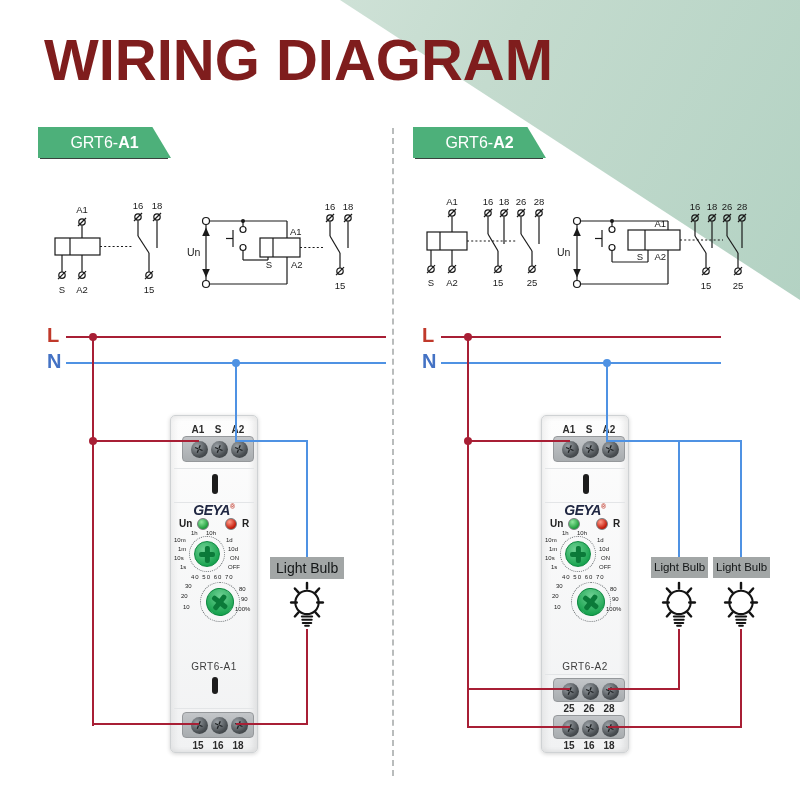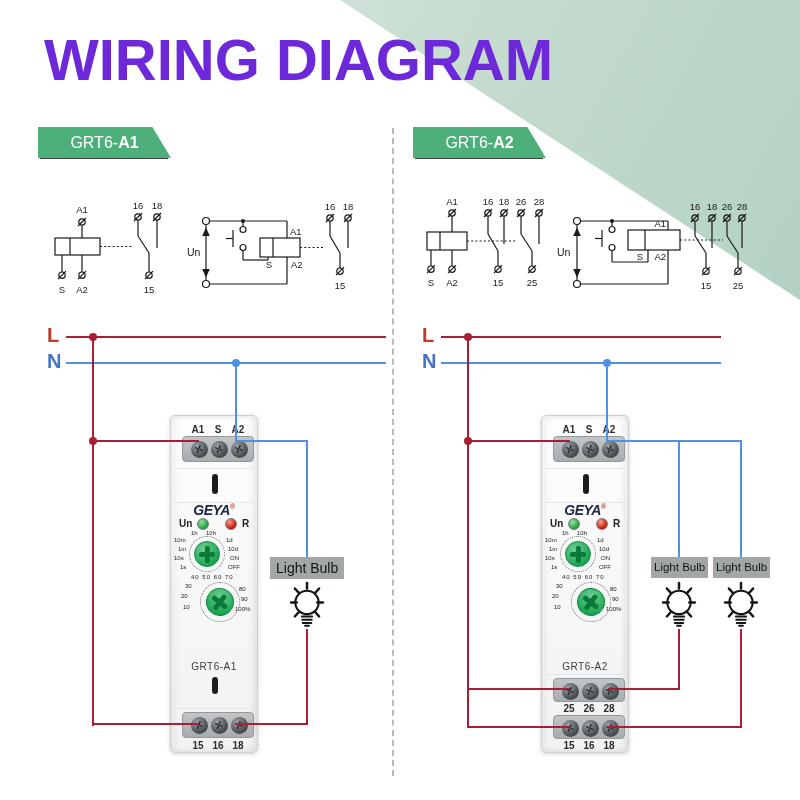--- a/index.html
+++ b/index.html
@@ -5,21 +5,21 @@
   * { margin:0; padding:0; box-sizing:border-box; }
   body { font-family:"Liberation Sans", sans-serif; background:#fff; }
   .page { position:relative; width:800px; height:800px; background:#ffffff; overflow:hidden; }
 
   
   .wedge { position:absolute; top:0; left:0; width:800px; height:310px;
     background:linear-gradient(118deg,#dbe9e1 10%,#c4dbce 55%,#b3d2c3 100%);
     clip-path:polygon(340px 0, 800px 0, 800px 300px); }
 
   .title { position:absolute; left:44px; top:26px; font-size:58px; font-weight:900;
-    letter-spacing:0px; color:#6d28d9; white-space:nowrap;text-align:right; }
+    letter-spacing:0px; color:#7f1d1d; white-space:nowrap;text-align:right; }
 
   .badge { position:absolute; width:133px; height:31px; background:#4db07a; color:#fff;
     font-size:16px; line-height:31px; text-align:center;
     clip-path:polygon(0 0, 86% 0, 100% 100%, 0 100%); z-index:4; }
   .badge .pfx { font-weight:500; }
   .badge .mdl { font-weight:800; }
   .badge-shadow { position:absolute; width:128px; height:4px; background:#39423d; z-index:3; }
 
   .divider { position:absolute; left:392px; top:128px; height:648px; width:0;
     border-left:2px dashed #b9bcbc; }

